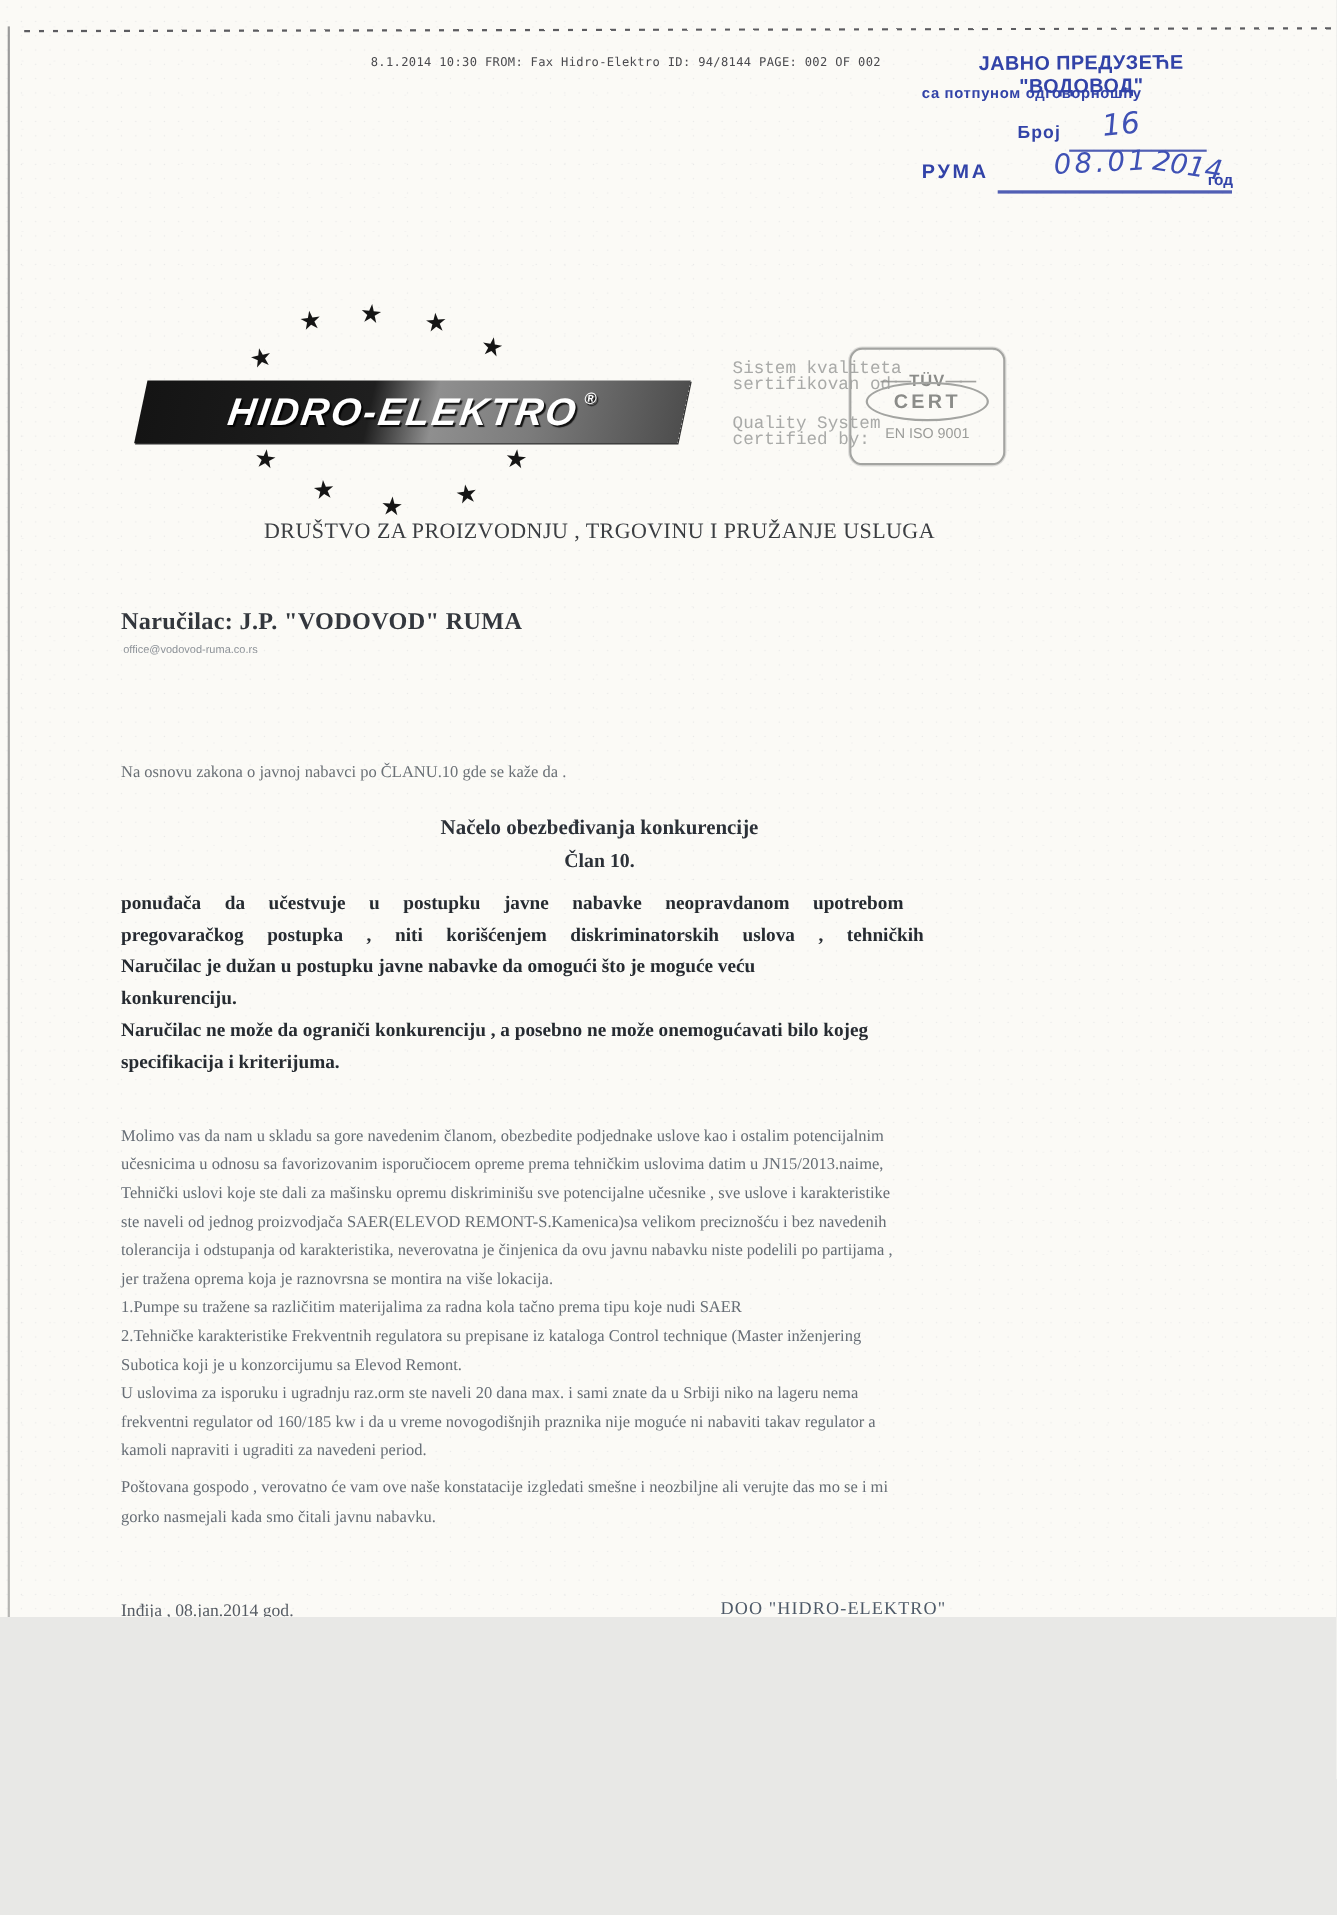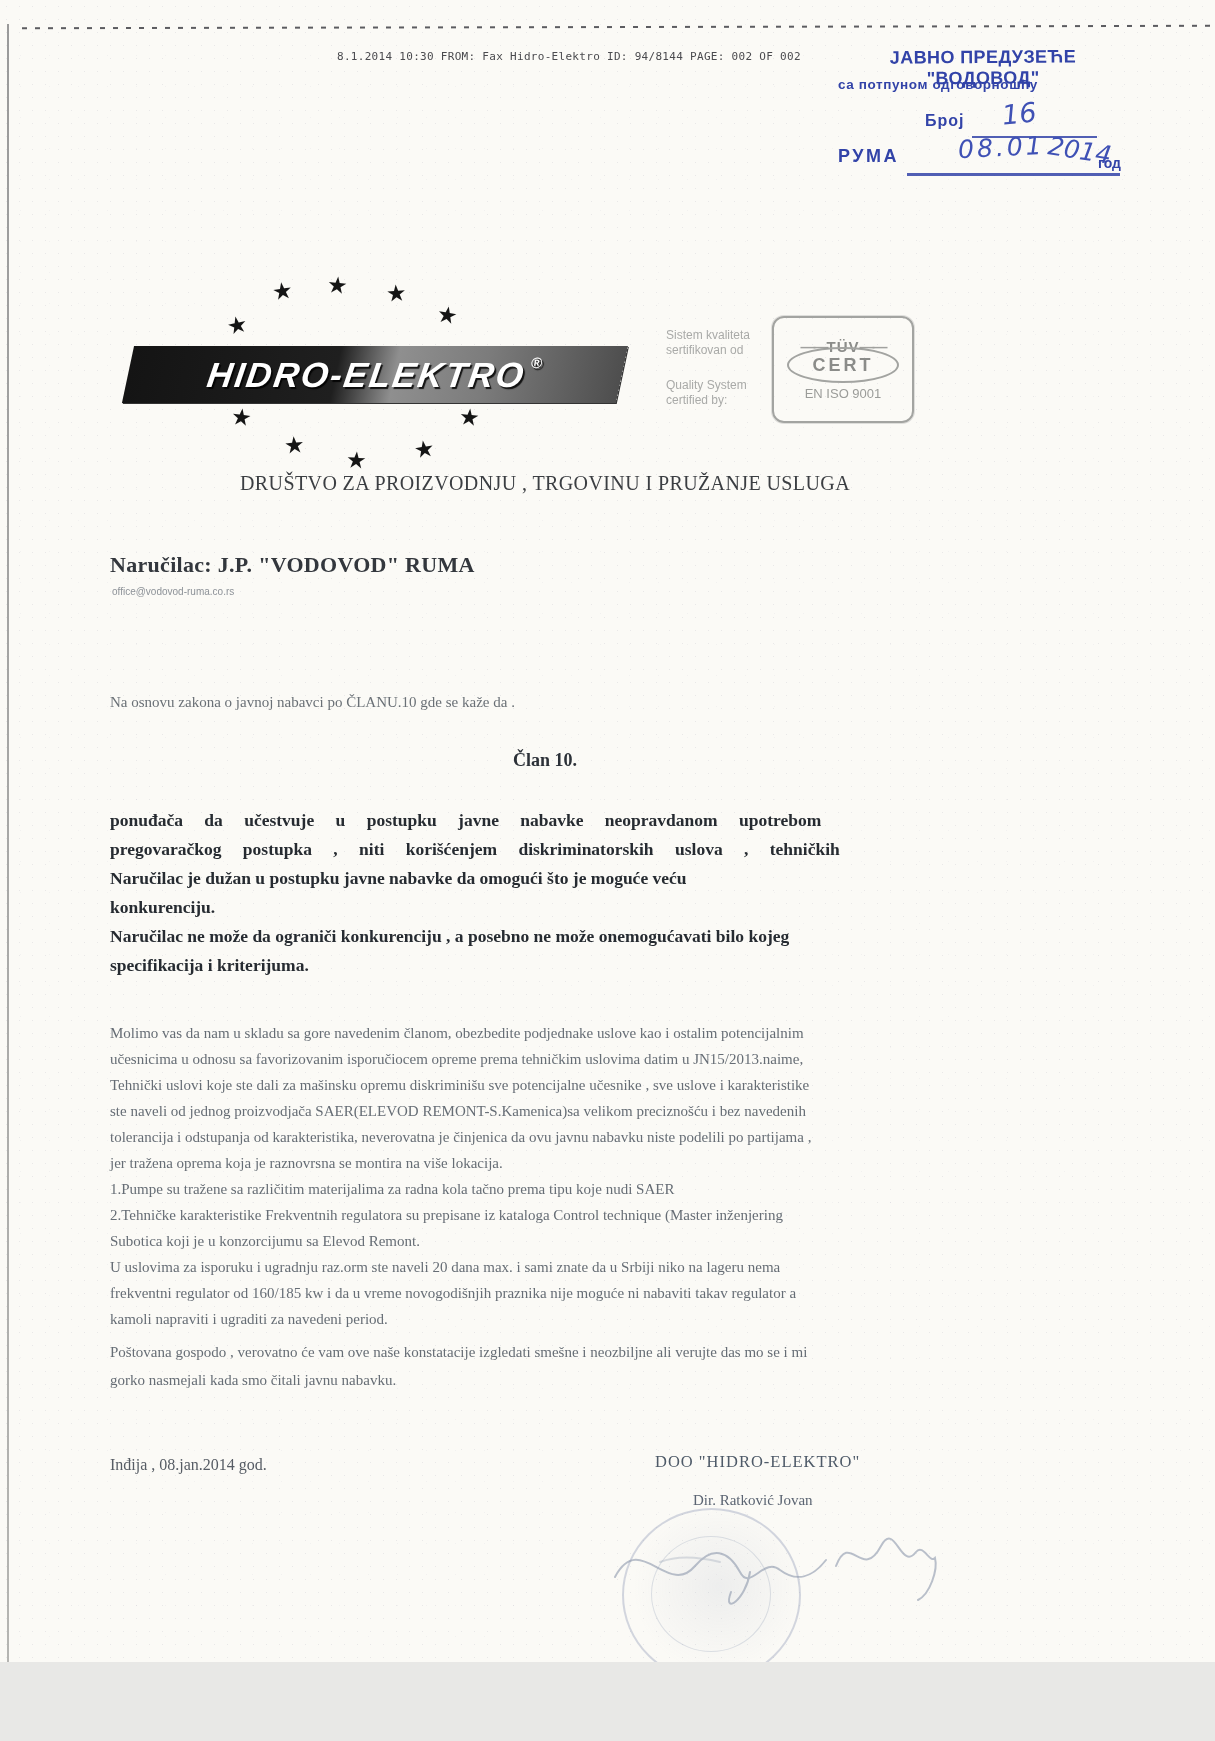--- a/index.html
+++ b/index.html
@@ -1,17 +1,17 @@
 <!DOCTYPE html>
 <html><head>
 <meta charset="utf-8">
 <style>
   html,body{margin:0;padding:0;background:#e8e8e6;}
   .page{
-    position:relative;width:1215px;height:1662px;margin:0 auto;overflow:hidden;
+    position:relative;width:1215px;height:1470px;margin:0 auto;overflow:hidden;
     background-color:#fbfaf6;
     background-image:
       radial-gradient(circle, rgba(110,115,140,.13) .7px, transparent .9px),
       radial-gradient(circle, rgba(140,140,160,.08) .6px, transparent .8px);
     background-size:13px 13px, 29px 31px;
     background-position:0 0, 6px 9px;
     font-family:"Liberation Serif", serif;
     color:#2c2f33;
   }
   .abs{position:absolute;}
@@ -39,21 +39,21 @@
   .star{position:absolute;font-size:23px;color:#151515;line-height:1;}
   .band{left:128px;top:346px;width:494px;height:57px;transform:skewX(-12deg);
     background:linear-gradient(90deg,#141414 0%,#1f1f1f 42%,#8f8f8f 54%,#7c7c7c 72%,#4e4e4e 100%);
     box-shadow:1px 1px 0 #333;}
   .band-text{width:100%;height:100%;display:flex;align-items:center;justify-content:center;
     transform:skewX(4deg);
     font-family:"Liberation Sans", sans-serif;font-style:italic;font-weight:bold;
     font-size:35px;color:#fff;letter-spacing:2px;text-shadow:2px 2px 1px rgba(0,0,0,.85);}
   .band-r{font-size:15px;vertical-align:top;position:relative;top:-12px;margin-left:4px;}
   
-  .cert-txt{font-family:Liberation Sans, sans-serif;font-size:12px;color:#a9aaa8;line-height:15px;}
+  .cert-txt{font-family:Liberation Mono, monospace;font-size:16px;color:#a9aaa8;line-height:15px;}
   .cert-box{left:772px;top:316px;width:138px;height:103px;border:2px solid #a3a4a1;border-radius:12px;
     box-shadow:0 0 0 1px rgba(170,170,168,.35);
     display:flex;flex-direction:column;align-items:center;justify-content:center;gap:2px;
     font-family:"Liberation Sans", sans-serif;color:#8b8c89;}
   .cert-tuv{font-weight:bold;font-size:15px;letter-spacing:1px;}
   .cert-tuv:before,.cert-tuv:after{content:"——";letter-spacing:-2px;opacity:.8;}
   .cert-ellipse{width:108px;height:32px;border:2px solid #a3a4a1;border-radius:50%;margin-top:-10px;
     display:flex;align-items:center;justify-content:center;font-weight:bold;font-size:18px;letter-spacing:3px;}
   .cert-iso{font-size:13px;margin-top:1px;color:#9b9c99;}
   
@@ -137,20 +137,21 @@
 
   <div class="abs company">
     <div class="l1">DRUŠTVO ZA PROIZVODNJU , TRGOVINU I PRUŽANJE USLUGA</div>
   </div>
 
   <div class="abs narucilac">Naručilac: J.P. "VODOVOD" RUMA</div>
   <div class="abs email">office@vodovod-ruma.co.rs</div>
   <div class="abs osnov">Na osnovu zakona o javnoj nabavci po ČLANU.10 gde se kaže da .</div>
 
   <div class="abs heading">
+    <div class="t">Načelo obezbeđivanja konkurencije</div>
     <div class="a">Član 10.</div>
   </div>
 
   <div class="abs bold-para">
     <div class="ml wide">ponuđača da učestvuje u postupku javne nabavke neopravdanom upotrebom
 pregovaračkog postupka , niti korišćenjem diskriminatorskih uslova , tehničkih</div>
     <div class="ml">Naručilac je dužan u postupku javne nabavke da omogući što je moguće veću
 konkurenciju.
 Naručilac ne može da ograniči konkurenciju , a posebno ne može onemogućavati bilo kojeg</div>
     <div class="ml">specifikacija i kriterijuma.</div>

